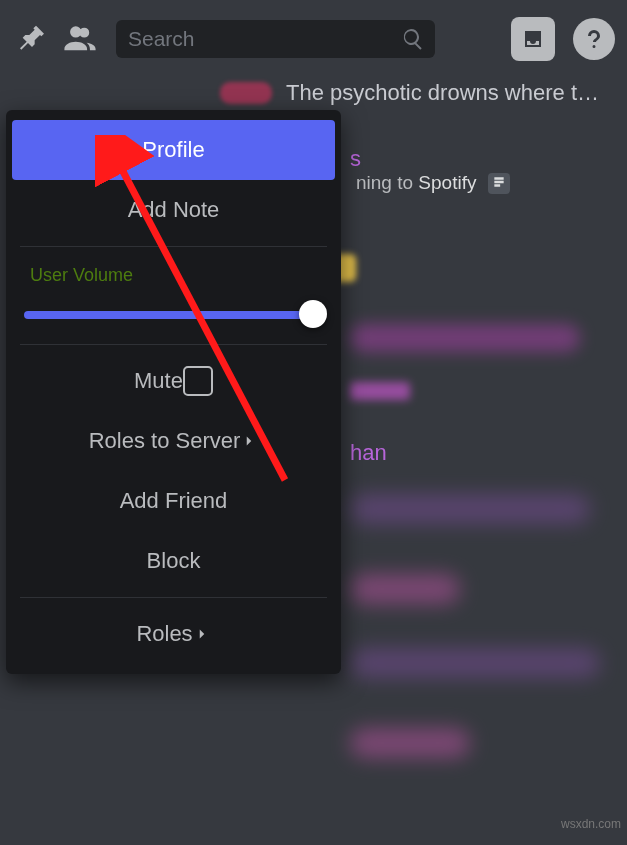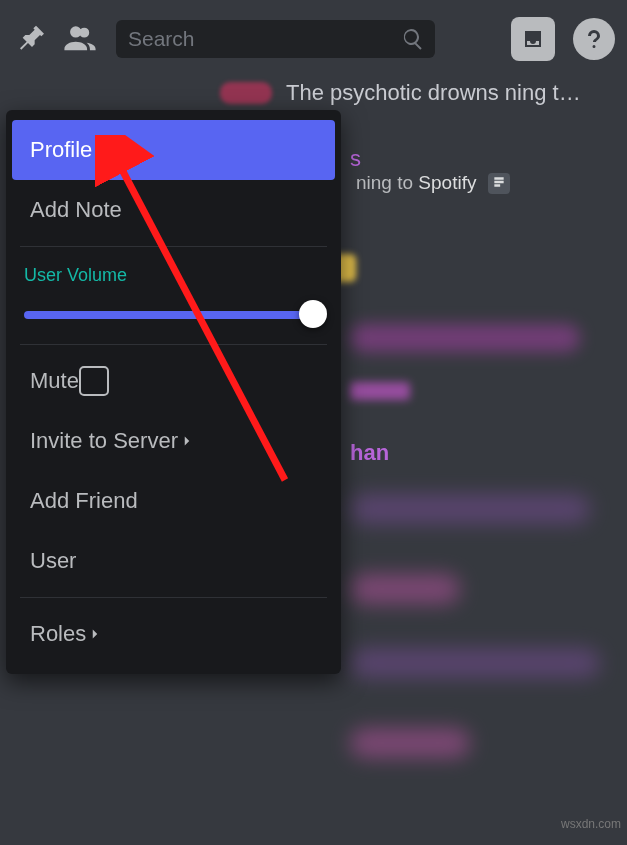--- a/index.html
+++ b/index.html
@@ -11,27 +11,27 @@
   .search input::placeholder{color:#72767d}
   .spacer{flex:1}
   .round-icon{width:42px;height:42px;border-radius:50%;background:#b9bbbe;display:flex;align-items:center;justify-content:center;color:#36393f;margin-left:10px;cursor:pointer}
   .content{position:absolute;left:0;top:78px;right:0;bottom:0;background:#36393f}
   .username{color:#b765d9;font-size:22px;font-weight:500}
   .listening{color:#b9bbbe;font-size:19px;margin-left:6px}
   .listening b{color:#dcddde;font-weight:400}
   .badge{display:inline-block;background:#4f545c;color:#dcddde;border-radius:4px;padding:2px 4px;margin-left:6px;font-size:15px}
   .blur-chip{height:28px;border-radius:14px;background:#8a3f8d;filter:blur(8px);margin:42px 0 30px 350px;width:230px;opacity:.7}
   .blur-chip.b2{width:60px;margin-top:18px;opacity:.9;filter:blur(4px);background:#a04fa8;height:18px;border-radius:4px;margin-left:350px}
-  .nm{color:#b765d9;font-size:22px;font-weight:700;margin:40px 0 0 350px}
+  .nm{color:#b765d9;font-size:22px;font-weight:400;margin:40px 0 0 350px}
   .bline{height:30px;border-radius:15px;filter:blur(10px);margin:28px 0 0 350px;opacity:.65}
   .context{position:absolute;left:6px;top:110px;width:335px;background:#18191c;border-radius:6px;box-shadow:0 8px 24px rgba(0,0,0,.6);padding:10px 0}
-  .ctx-item{height:60px;display:flex;align-items:center;padding:0 18px;font-size:22px;color:#b9bbbe;cursor:pointer;margin:0 6px;border-radius:4px;justify-content:flex-start}
+  .ctx-item{height:60px;display:flex;align-items:center;padding:0 18px;font-size:22px;color:#b9bbbe;cursor:pointer;margin:0 6px;border-radius:4px;justify-content:center}
   .ctx-item.sel{background:#5865f2;color:#fff}
   .ctx-sep{height:1px;background:#2f3136;margin:6px 14px}
-  .ctx-label{color:#14b8a6;font-size:18px;padding:12px 18px 6px 18px}
+  .ctx-label{color:#4d7c0f;font-size:18px;padding:12px 18px 6px 24px}
   .slider{position:relative;margin:10px 18px 18px 18px;height:24px}
   .slider-track{position:absolute;left:0;right:0;top:9px;height:8px;background:#5865f2;border-radius:4px}
   .slider-thumb{position:absolute;top:-2px;width:28px;height:28px;background:#fff;border-radius:50%;right:-4px;box-shadow:0 2px 6px rgba(0,0,0,.5);cursor:grab}
   .chk{width:26px;height:26px;border:2.5px solid #b9bbbe;border-radius:5px}
   .arrow{position:absolute;pointer-events:none}
   .watermark{position:absolute;right:6px;bottom:14px;font-size:12px;color:#777}
   svg{display:block}
 </style>
 </head>
 <body>
@@ -66,21 +66,21 @@
     <div class="round-icon">
       <svg width="24" height="24" viewBox="0 0 24 24" fill="currentColor">
           <path d="M12 18a1.5 1.5 0 100 3 1.5 1.5 0 000-3zm0-15a6 6 0 00-6 6h3a3 3 0 116 0c0 1.3-.8 2-2 2.8C11.7 12.7 11 13.6 11 15h3c0-.6.3-1 1.4-1.8C17 12 18 10.8 18 9a6 6 0 00-6-6z"></path>
         </svg>
     </div>
   </div>
 
   <div class="content">
     <div style="display:flex;align-items:center;padding:2px 18px 10px 220px;color:#c9cbd1;font-size:22px">
       <span style="width:52px;height:22px;background:#d1315e;border-radius:10px;margin-right:14px;filter:blur(2px);opacity:.6"></span>
-      <span>The psychotic drowns ning t…</span>
+      <span>The psychotic drowns where t…</span>
     </div>
 
     <div style="padding:30px 0 0 350px">
       <span class="username">s</span><br>
       <span class="listening">
         <span>ning to </span><b>Spotify</b>
         <span class="badge">
           <svg width="14" height="14" viewBox="0 0 24 24" fill="currentColor" style="display:inline">
               <path d="M4 4h16v4H4V4zm0 6h16v4H4v-4zm0 6h10v4H4v-4z"></path>
             </svg>
@@ -112,32 +112,32 @@
     <div class="slider">
       <div class="slider-track"></div>
       <div class="slider-thumb"></div>
     </div>
     <div class="ctx-sep"></div>
     <div class="ctx-item">
       <span>Mute</span>
       <span class="chk"></span>
     </div>
     <div class="ctx-item">
-      <span>Invite to Server</span>
+      <span>Roles to Server</span>
       <span>
           <svg width="18" height="18" viewBox="0 0 24 24" fill="#b9bbbe">
             <path d="M9 6l6 6-6 6z"></path>
           </svg>
         </span>
     </div>
     <div class="ctx-item">
         <span>Add Friend</span>
       </div>
     <div class="ctx-item">
-        <span>User</span>
+        <span>Block</span>
       </div>
     <div class="ctx-sep"></div>
     <div class="ctx-item">
       <span>Roles</span>
       <span>
           <svg width="18" height="18" viewBox="0 0 24 24" fill="#b9bbbe">
             <path d="M9 6l6 6-6 6z"></path>
           </svg>
         </span>
     </div>

